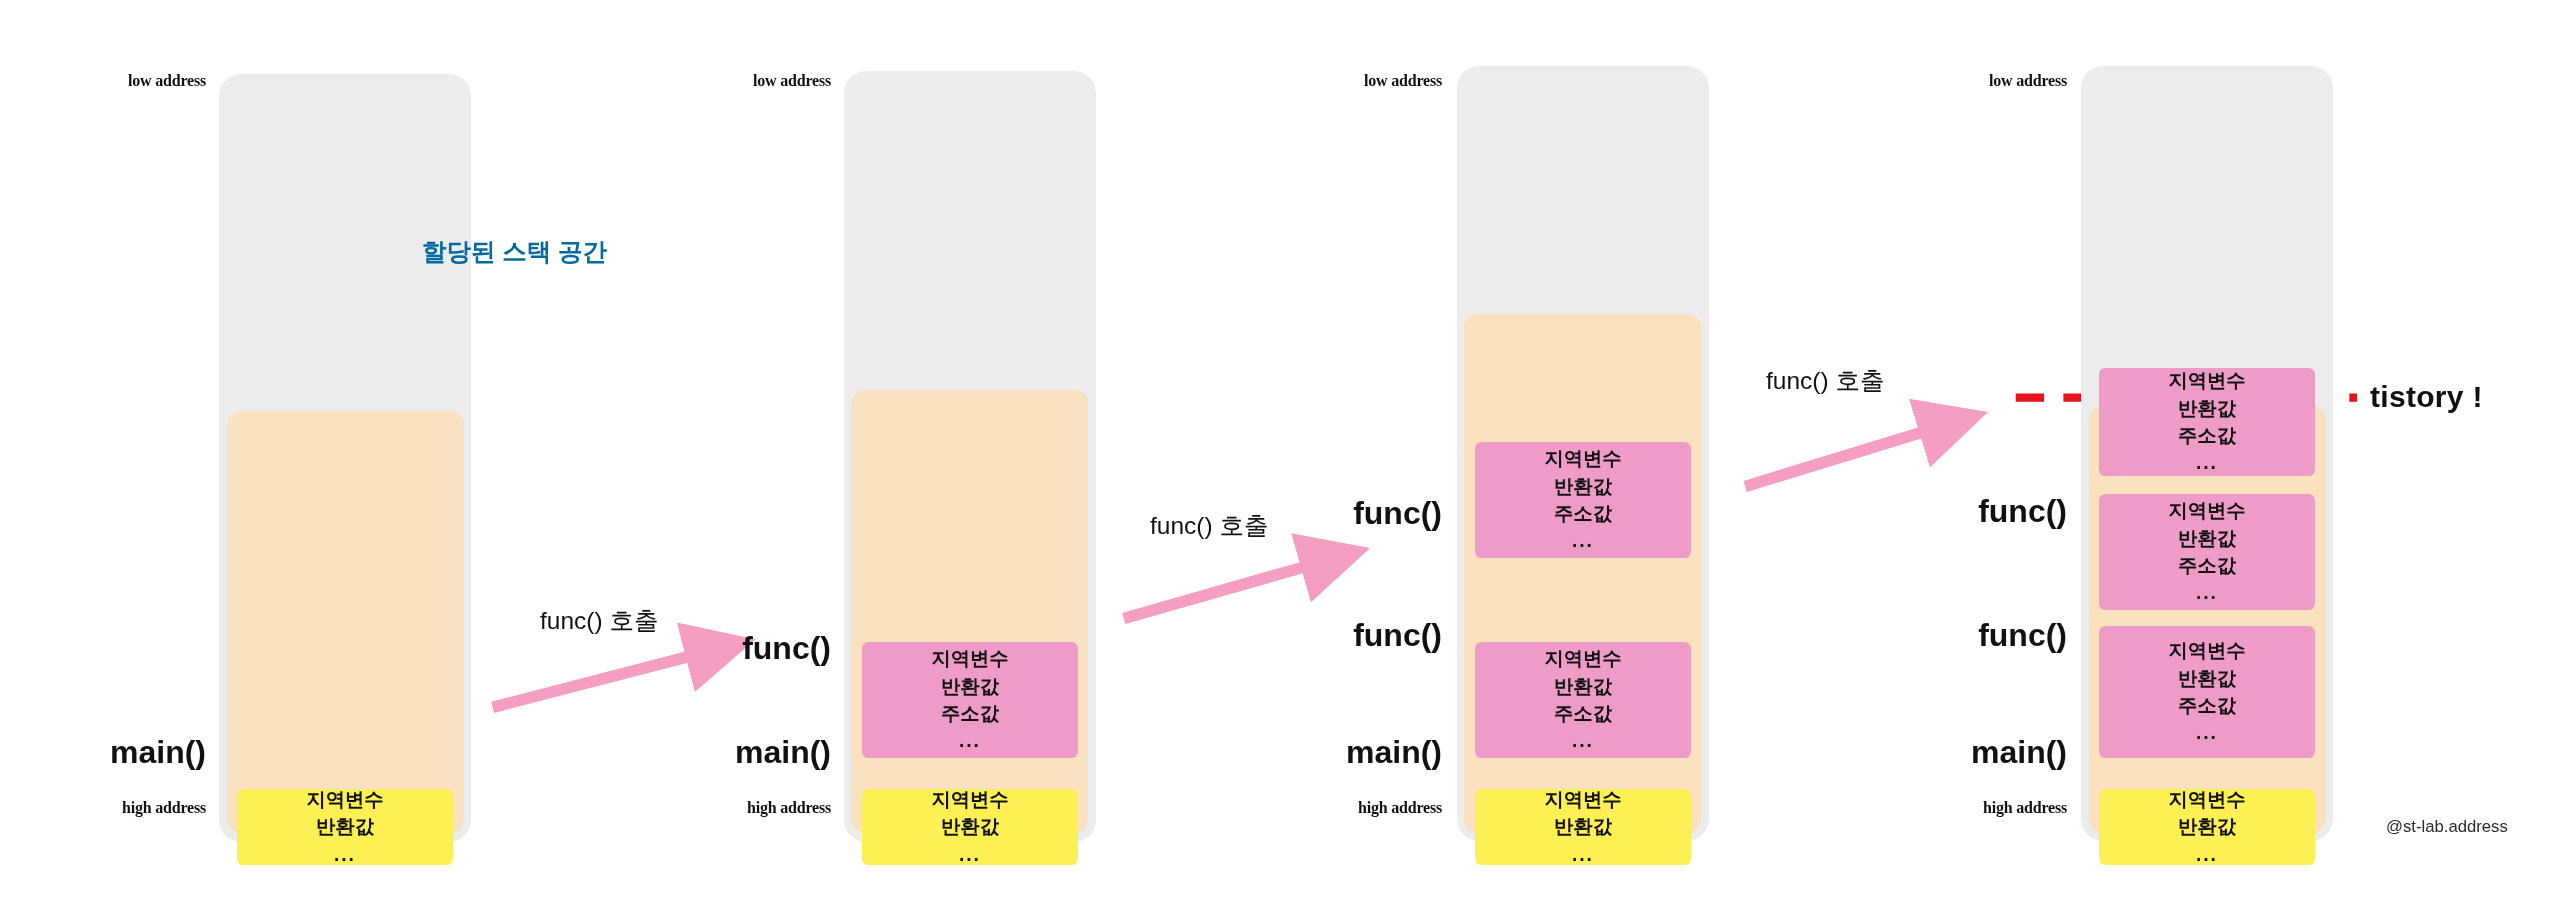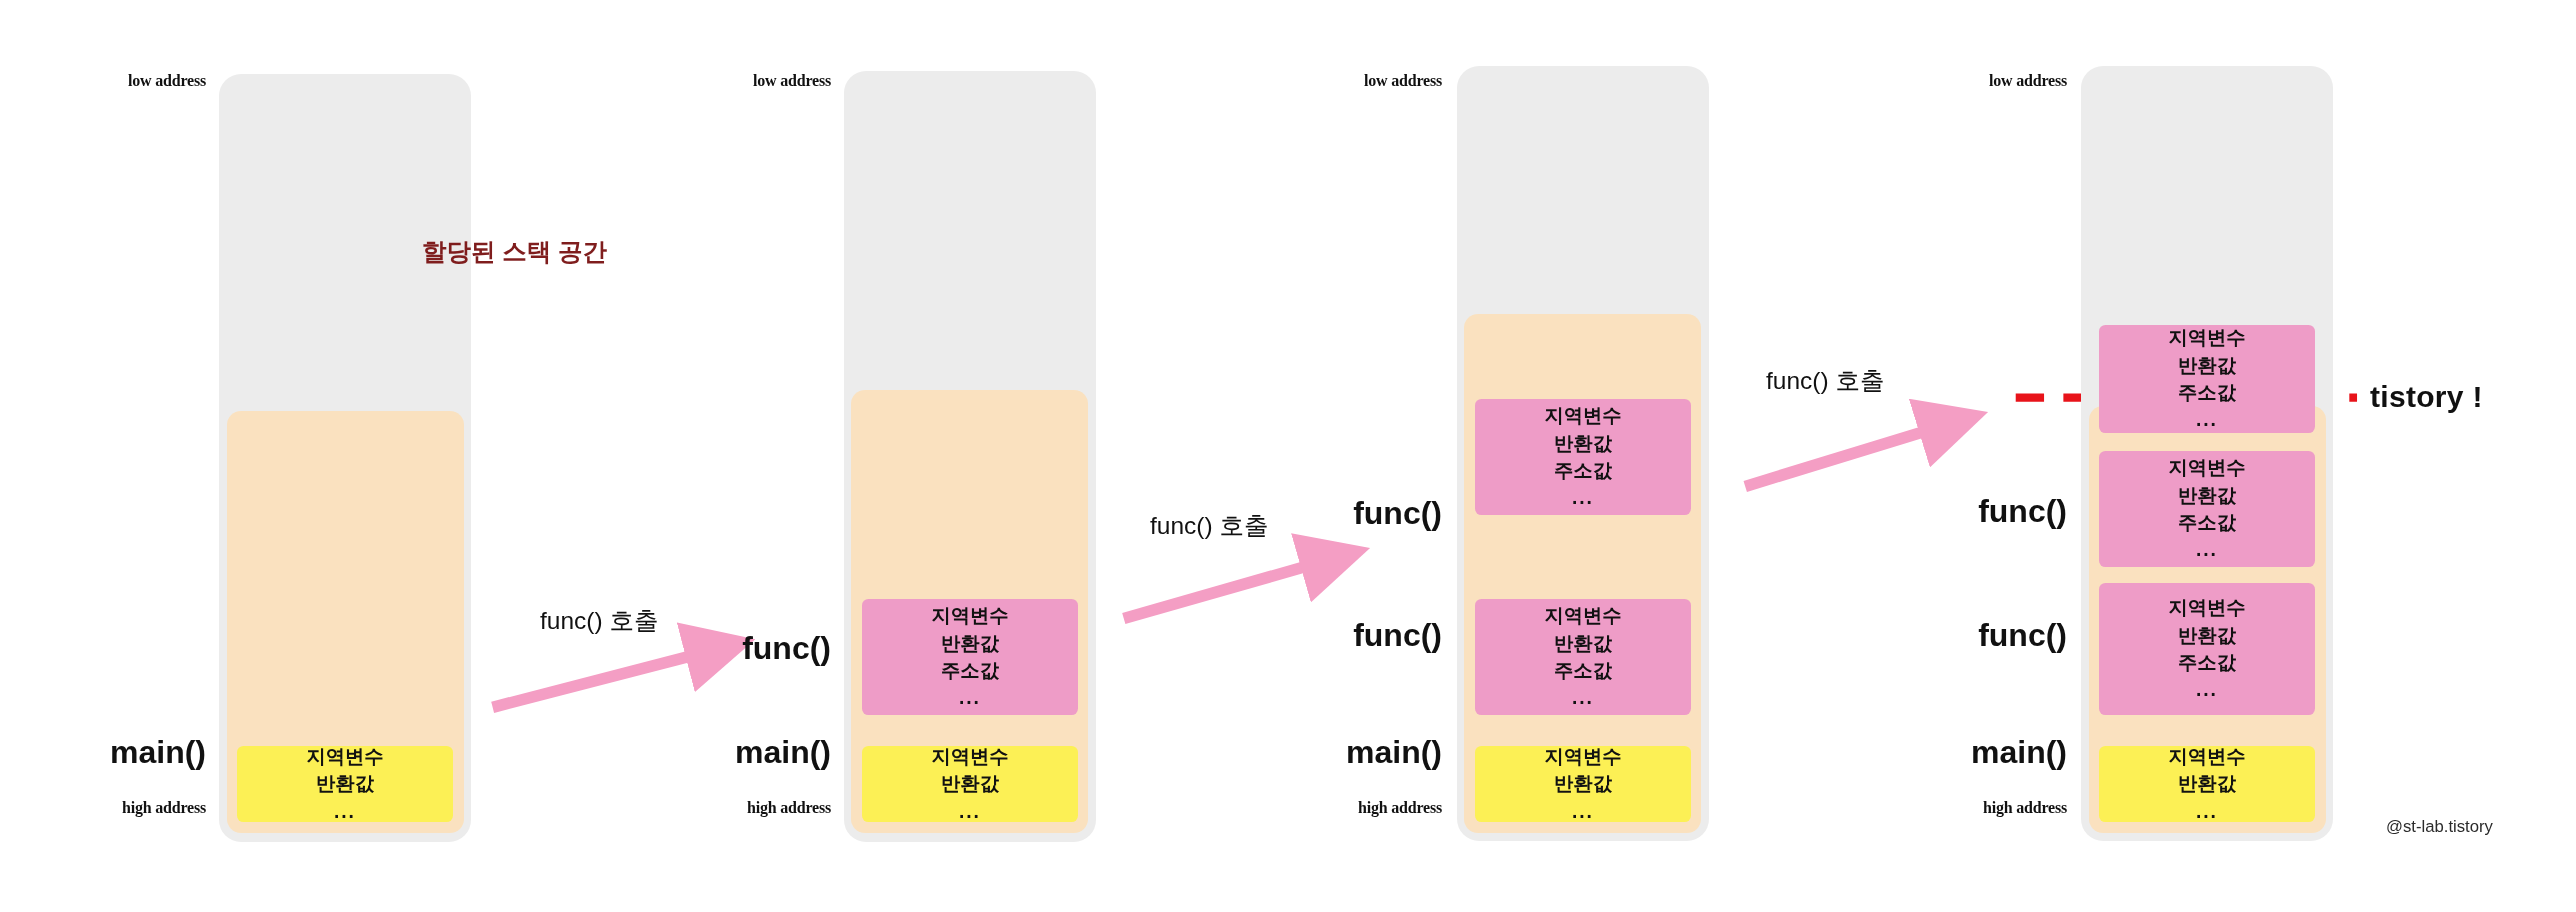--- a/index.html
+++ b/index.html
@@ -38,20 +38,21 @@
     border-radius: 6.4px;
     display: flex;
     flex-direction: column;
     align-items: center;
     justify-content: center;
     box-sizing: border-box;
     color: #111111;
     font-weight: bold;
     font-size: 19.3px;
     line-height: 1.42;
+    margin-top: 43px;
   }
   .frame-block.pink  { background: #ee9cc7; }
   .frame-block.yellow{ background: #fcf055; }
   .frame-block .ln { display: block; white-space: nowrap; }
   .frame-block .dots { letter-spacing: 1.9px; font-size: 19.3px; }
 
   
   .side-label {
     position: absolute;
     color: #111111;
@@ -73,21 +74,21 @@
     position: absolute;
     color: #111111;
     font-weight: normal;
     font-size: 24.5px;
     white-space: nowrap;
   }
 
   
   .annot {
     position: absolute;
-    color: #7f1d1d;
+    color: #0369a1;
     font-weight: bold;
     font-size: 24.5px;
     white-space: nowrap;
   }
   .overflow-label {
     position: absolute;
     color: #111111;
     font-weight: bold;
     font-size: 30px;
     white-space: nowrap;
@@ -247,16 +248,16 @@
     <div class="side-label fn-label" style="left:1861px; top:493px; width:206px;">func()</div>
     <div class="side-label fn-label" style="left:1861px; top:617px; width:206px;">func()</div>
     <div class="side-label fn-label" style="left:1861px; top:734px; width:206px;">main()</div>
     <div class="side-label addr-label" style="left:1861px; top:799px; width:206px;">high address</div>
 
     <div class="call-label" style="left:1766px; top:364px;">func() 호출</div>
 
     <div class="overflow-label" style="left:2370px; top:380px;">tistory !</div>
   </div>
 
-  <div class="watermark" style="left:2386px; top:817px;">@st-lab.tistory</div>
+  <div class="watermark" style="left:2386px; top:817px;">@st-lab.address</div>
 
 </div>
 
 
 </body></html>

